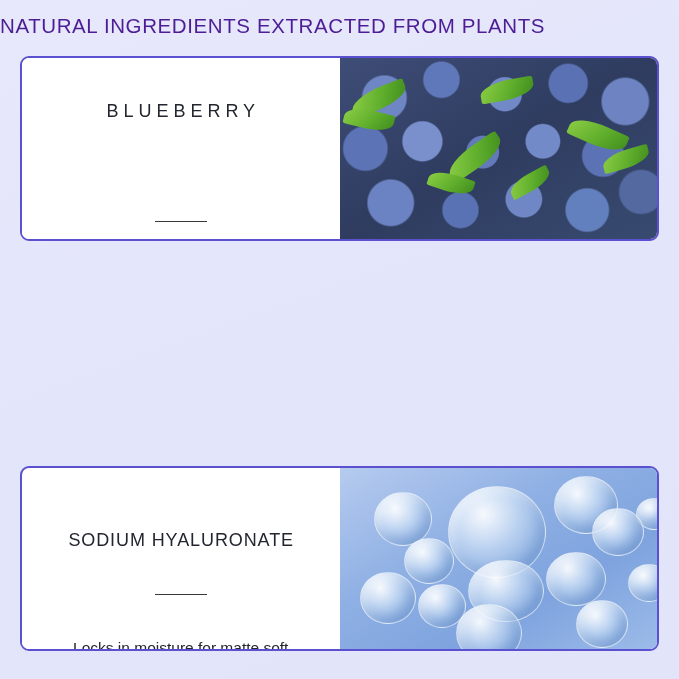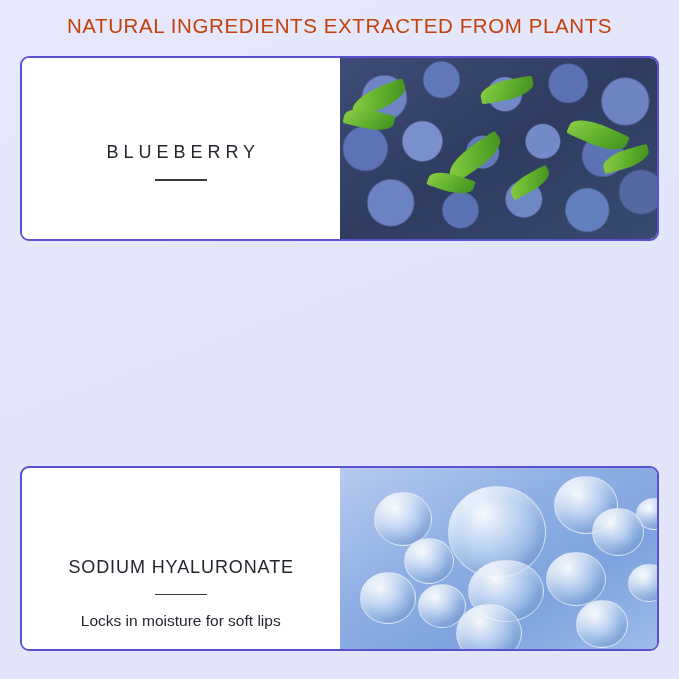--- a/index.html
+++ b/index.html
@@ -19,24 +19,24 @@
     height: 679px;
     box-sizing: border-box;
   }
 
   
   .page-title {
     position: absolute;
     top: 14px;
     left: 0;
     width: 679px;
-    text-align: center;
+    text-align: left;
     font-size: 20.5px;
     letter-spacing: 0.6px;
-    color: #c2410c;
+    color: #4c1d95;
     font-family: "Liberation Sans", sans-serif;
     white-space: nowrap;
   }
 
   
   .card {
     position: absolute;
     left: 20px;
     width: 639px;
     height: 185px;
@@ -55,21 +55,21 @@
     width: 50%;
     height: 100%;
     position: relative;
     overflow: hidden;
   }
   .text-pane {
     background: #ffffff;
     display: flex;
     flex-direction: column;
     align-items: center;
-    justify-content: center;
+    justify-content: space-between;
     box-sizing: border-box;
   }
   .text-pane.pad-1 { padding-top: 44px; }
   .text-pane.pad-2 { padding-top: 50px; }
   .text-pane.pad-3 { padding-top: 54px; margin-top: 9px; }
 
   .ingredient-name {
     font-size: 18px;
     color: #23262f;
     font-family: "Liberation Sans", sans-serif;
@@ -199,21 +199,21 @@
       <div class="leaf l7"></div>
       <div class="leaf l8"></div>
     </div>
   </div>
 
 
   <div class="card card-3">
     <div class="pane text-pane pad-3">
       <div class="ingredient-name name-tight">SODIUM HYALURONATE</div>
       <div class="divider"></div>
-      <div class="ingredient-desc">Locks in moisture for soft lips</div>
+      <div class="ingredient-desc">Locks in moisture for matte soft</div>
     </div>
     <div class="pane photo photo-droplets">
       <div class="drop d2"></div>
       <div class="drop d3"></div>
       <div class="drop d13"></div>
       <div class="drop d4"></div>
       <div class="drop d1"></div>
       <div class="drop d5"></div>
       <div class="drop d6"></div>
       <div class="drop d7"></div>

